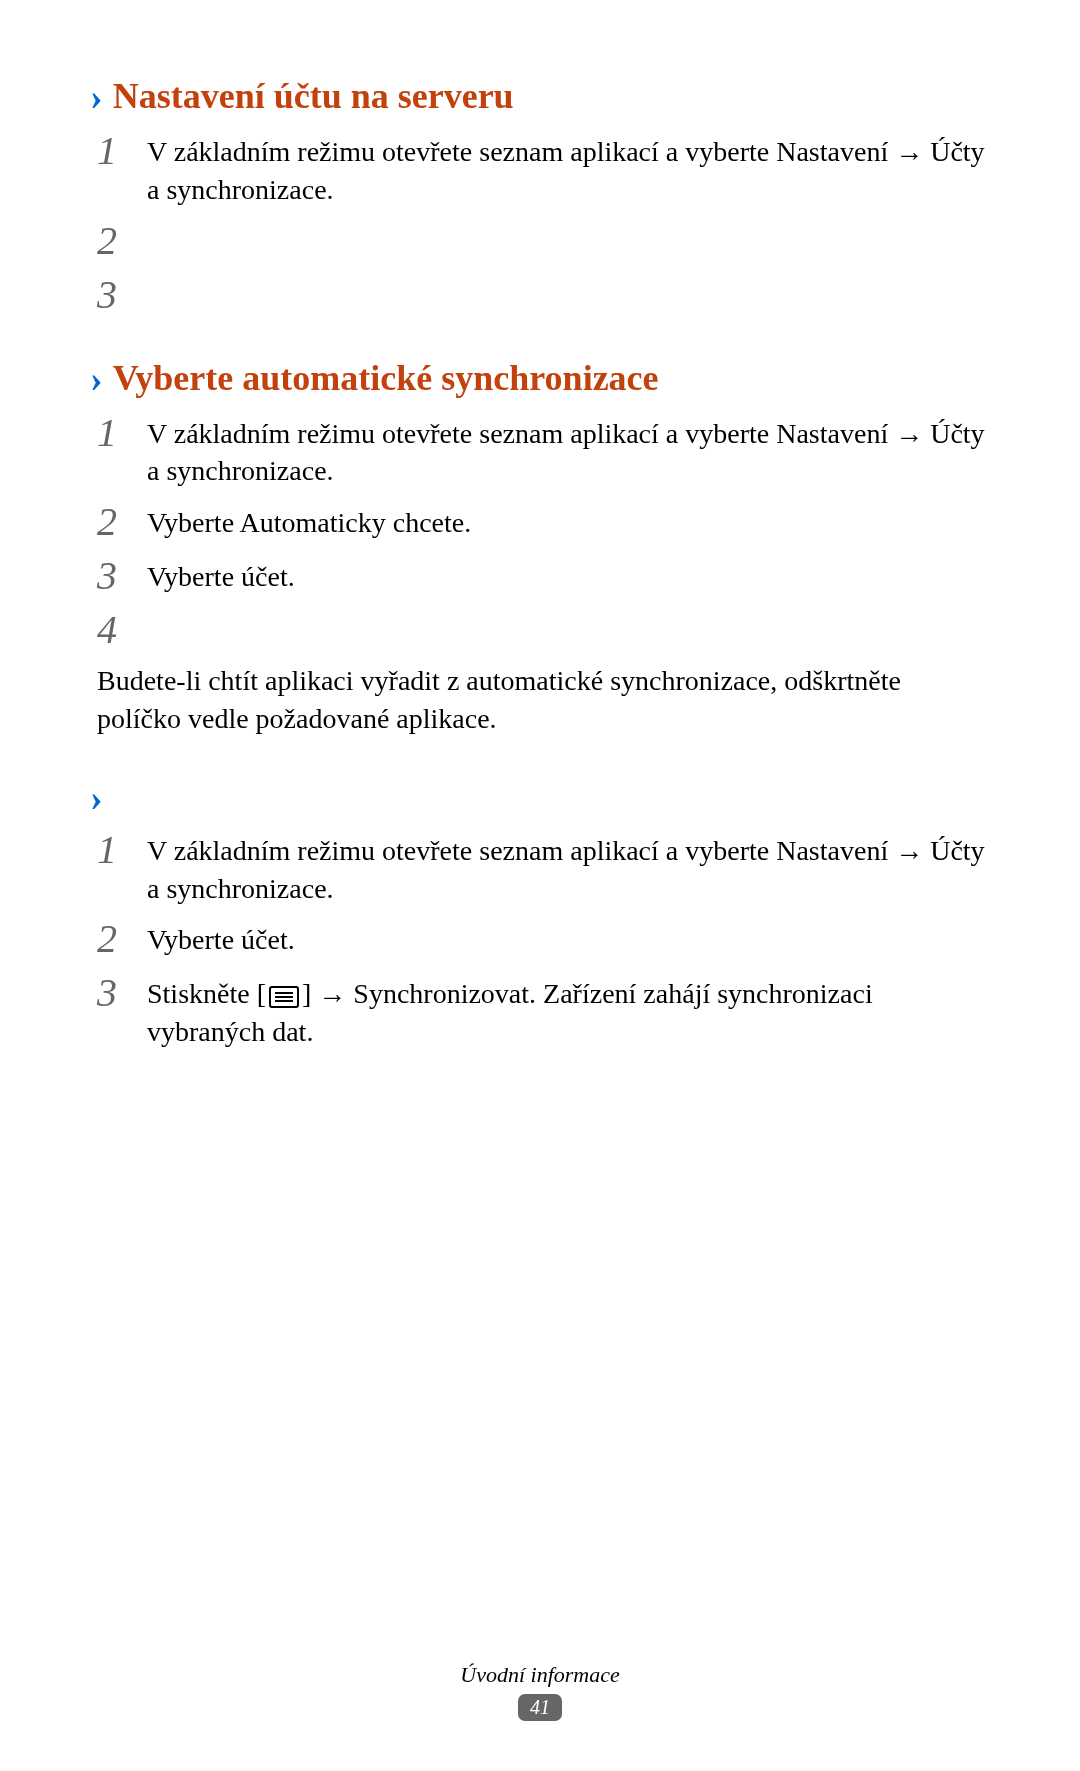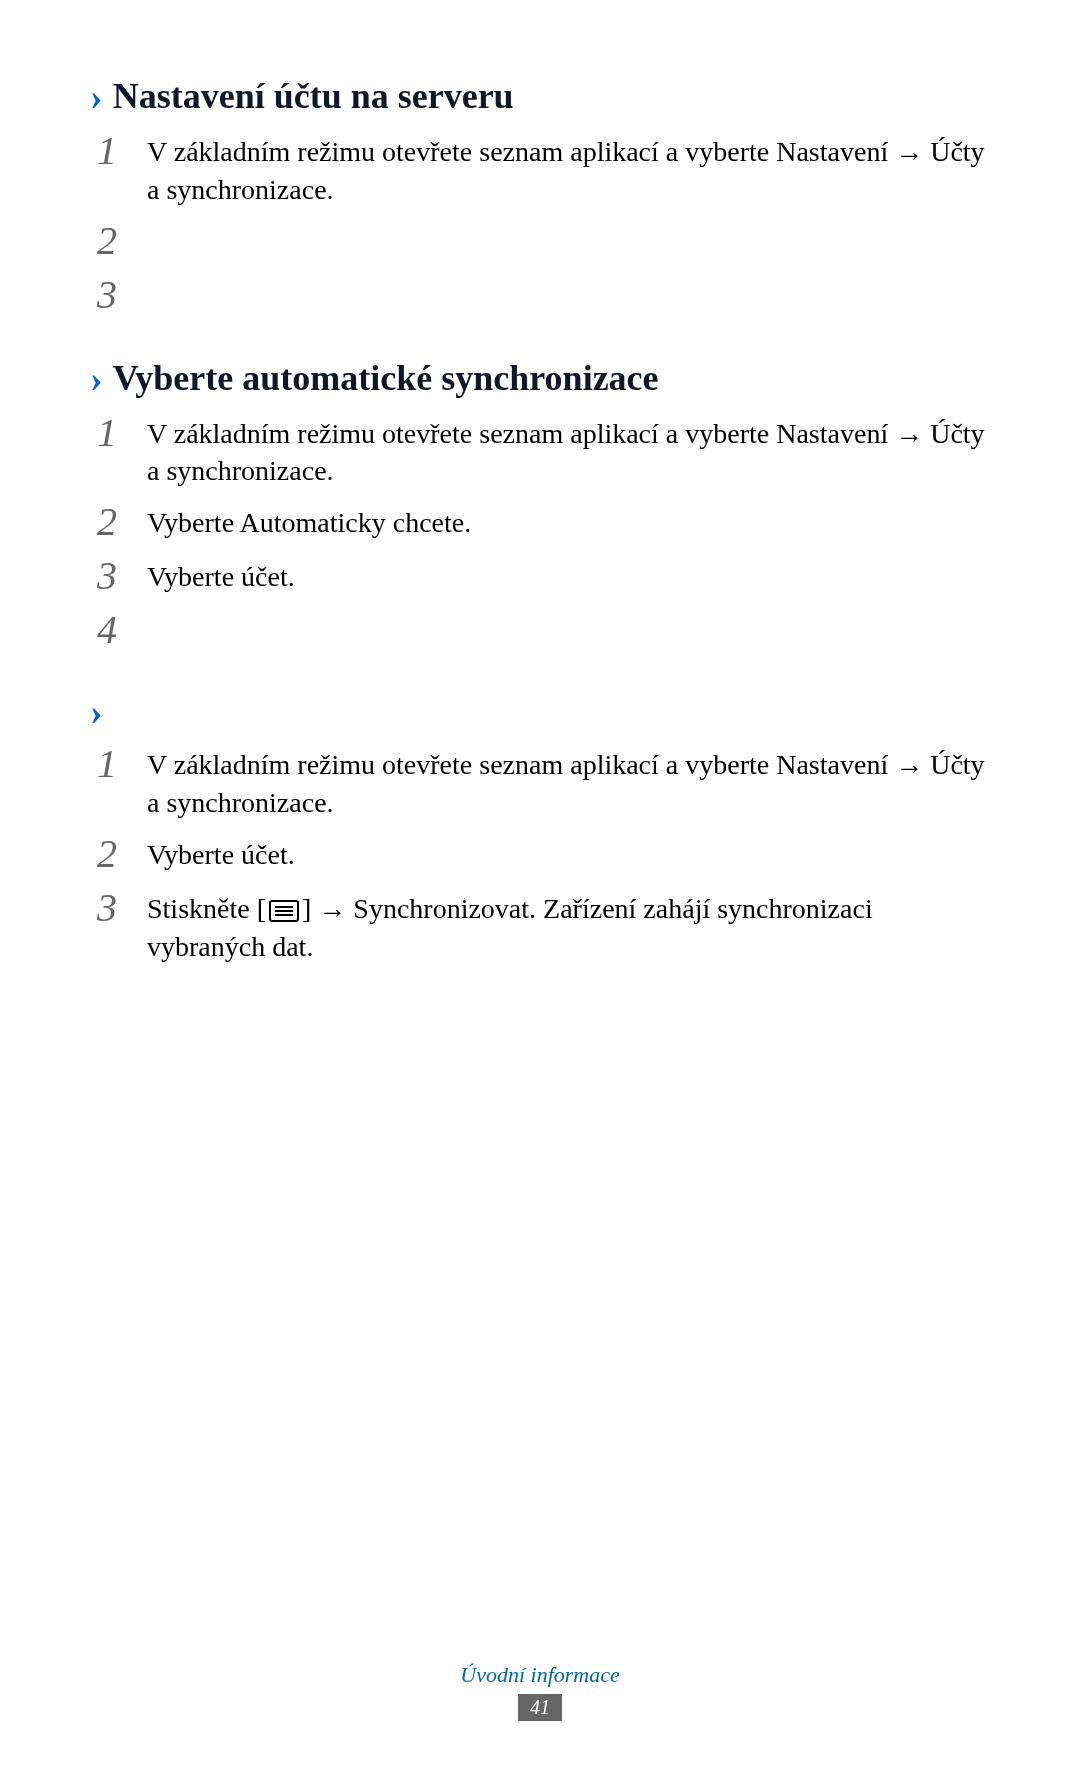--- a/index.html
+++ b/index.html
@@ -29,21 +29,21 @@
     .heading-chevron {
       color: #0066cc;
       font-size: 38px;
       font-weight: bold;
       margin-right: 10px;
       line-height: 1;
     }
     .heading-text {
       font-size: 36px;
       font-weight: bold;
-      color: #0f172a;
+      color: #c2410c;
     }
     .step {
       display: flex;
       align-items: flex-start;
       margin-bottom: 10px;
       padding-left: 7px;
     }
     .step-number {
       font-style: italic;
       font-size: 40px;
@@ -104,30 +104,31 @@
     .footer {
       position: absolute;
       bottom: 50px;
       left: 0;
       right: 0;
       text-align: center;
     }
     .footer-text {
       font-style: italic;
       font-size: 22px;
-      color: #0369a1;
+      color: #000000;
       margin-bottom: 6px;
     }
     .page-number {
       display: inline-block;
       background: #666666;
       color: #ffffff;
       font-style: italic;
       font-size: 20px;
       padding: 2px 12px;
+      border-radius: 7px;
     }
   </style>
 </head>
 <body>
 
 <div class="page-content">
 
   <div class="section">
     <div class="section-heading">
       <span class="heading-chevron">›</span>
@@ -158,20 +159,21 @@
       <div class="step-number">2</div>
       <div class="step-text"><span>Vyberte </span><span class="bold">Automaticky chcete.</span></div>
     </div>
     <div class="step">
       <div class="step-number">3</div>
       <div class="step-text"><span>Vyberte účet.</span></div>
     </div>
     <div class="step">
       <div class="step-number">4</div>
     </div>
+    <div class="no-step-text">Budete-li chtít aplikaci vyřadit z automatické synchronizace, odškrtněte políčko vedle požadované aplikace.</div>
   </div>
 
   <div class="section">
     <div class="section-heading">
       <span class="heading-chevron">›</span>
     </div>
     <div class="step">
       <div class="step-number">1</div>
       <div class="step-text"><span>V základním režimu otevřete seznam aplikací a vyberte </span><span class="bold">Nastavení</span><span class="bold"> → </span><span class="bold">Účty a synchronizace</span><span>.</span></div>
     </div>

